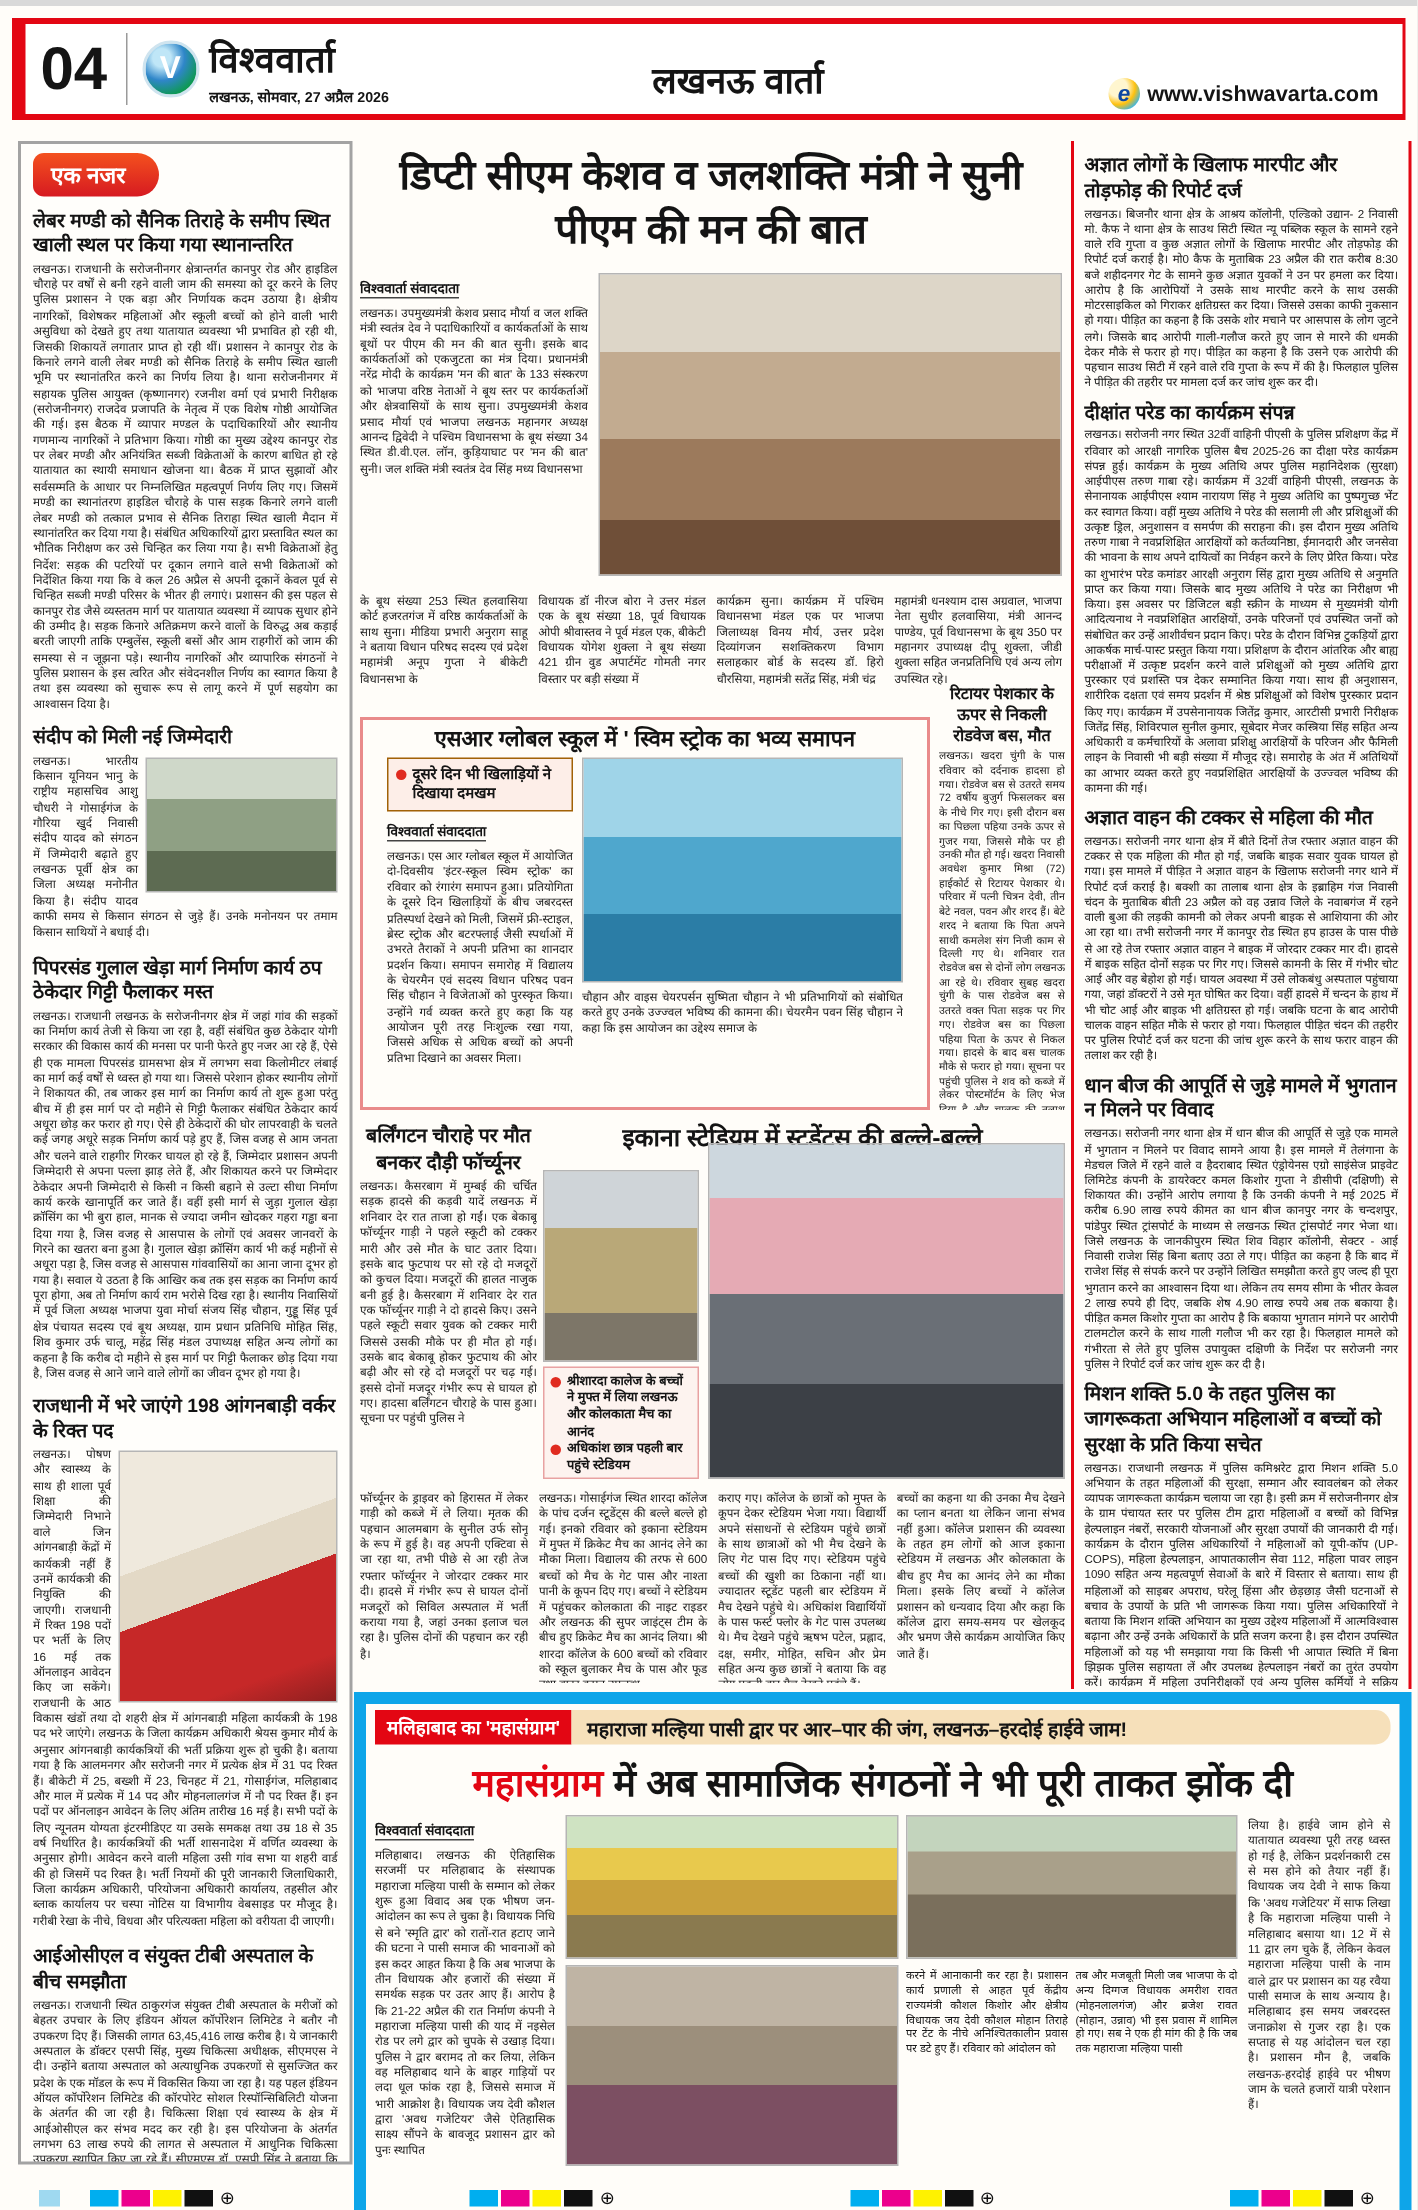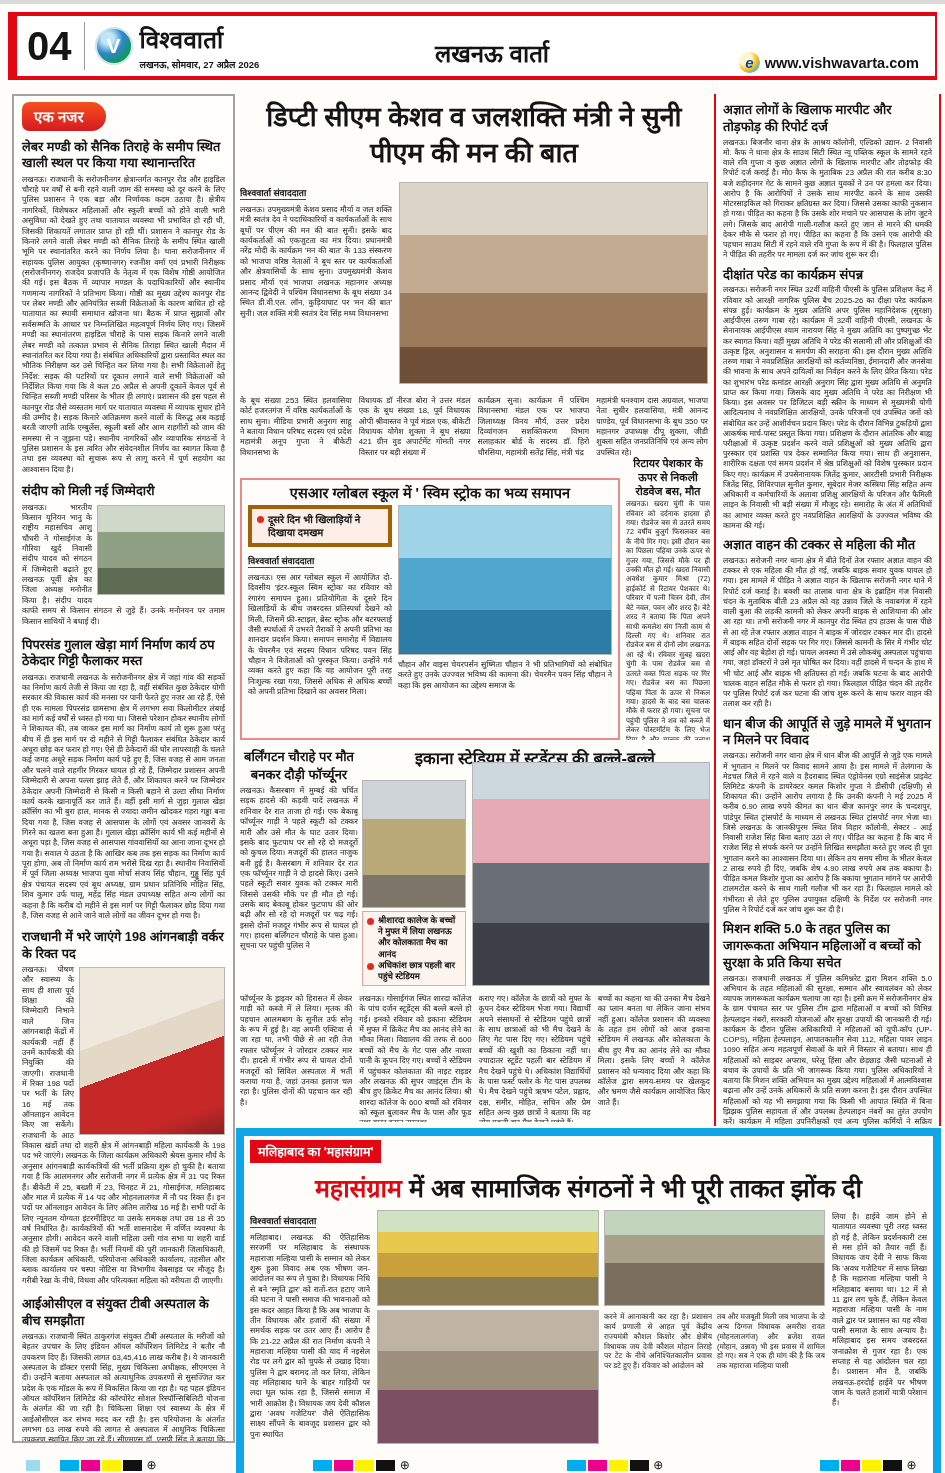--- a/index.html
+++ b/index.html
@@ -28,25 +28,25 @@
   .ph-sandeep{float:right;width:128px;height:90px;margin:2px 0 2px 5px;background:linear-gradient(180deg,#cfd8c9 0 30%,#8fa084 30% 70%,#5d6b52 70% 100%),radial-gradient(circle at 30% 55%,#e8e2d4 0 12%,transparent 13%)}
   .ph-anganwadi{float:right;width:146px;height:168px;margin:2px 0 2px 5px;background:linear-gradient(160deg,#efe9dd 0 38%,#e3d9c6 38% 55%,#c62828 55% 85%,#8e1f1f 100%)}
   
   .main-head{left:240px;top:96px;width:468px;text-align:center;font-size:27px;font-weight:800;line-height:1.32}
   .main-row{left:240px;top:178px;width:468px;height:206px;display:flex;gap:7px}
   .main-lead{width:152px;overflow:hidden}
   .ph-main{flex:1;height:202px;background:linear-gradient(180deg,#ddd6c8 0 26%,#c2ab90 26% 55%,#9c7a5c 55% 82%,#6f4f38 82% 100%),radial-gradient(circle at 22% 52%,#f08a1d 0 7%,transparent 8%),radial-gradient(circle at 50% 48%,#f3f0e8 0 6%,transparent 7%),radial-gradient(circle at 78% 50%,#f08a1d 0 7%,transparent 8%)}
   .main-cols{left:240px;top:390px;width:468px;height:84px;display:flex;gap:7px}
   .main-cols .b{flex:1;overflow:hidden}
   
-  .swimbox{left:240px;top:474px;width:380px;height:262px;border:2px solid #e98b8b;padding:4px 6px;overflow:hidden}
+  .swimbox{left:240px;top:474px;width:380px;height:262px;border:2px solid #e98b8b;padding:4px 16px;overflow:hidden}
   .swim-head{font-size:14.5px;font-weight:800;text-align:center;line-height:1.25;margin-bottom:3px}
   .swim-row{display:flex;gap:6px}
   .swim-left{width:146px}
-  .hl-box{border:4px solid #a16207;background:#fdeee8;padding:4px 5px;margin-bottom:3px}
+  .hl-box{border:1px solid #a16207;background:#fdeee8;padding:4px 5px;margin-bottom:3px}
   .hl-item{display:flex;gap:4px;font-size:10px;font-weight:700;line-height:1.3}
   .dot{width:7px;height:7px;border-radius:50%;background:#e02b20;flex:0 0 auto;margin-top:3px}
   .ph-swim{width:214px;height:150px;background:linear-gradient(180deg,#9fd4e8 0 35%,#4fa7cd 35% 70%,#2b7da6 70% 100%),radial-gradient(circle at 30% 65%,#f5f2ea 0 9%,transparent 10%),radial-gradient(circle at 62% 60%,#27323d 0 7%,transparent 8%),radial-gradient(circle at 85% 55%,#d9c9a8 0 8%,transparent 9%)}
   .swim-caps{display:flex;gap:18px;width:214px;margin-top:3px}
   .swim-caps .b{flex:1;overflow:hidden;height:92px}
   
   .pension{left:626px;top:452px;width:84px;height:284px;overflow:hidden}
   .pension h3{font-size:10.8px;font-weight:800;text-align:center;line-height:1.3;margin-bottom:2px}
   .pension .b{font-size:7.1px}
   
@@ -215,20 +215,21 @@
     <p class="b">लखनऊ। सरोजनी नगर थाना क्षेत्र में बीते दिनों तेज रफ्तार अज्ञात वाहन की टक्कर से एक महिला की मौत हो गई, जबकि बाइक सवार युवक घायल हो गया। इस मामले में पीड़ित ने अज्ञात वाहन के खिलाफ सरोजनी नगर थाने में रिपोर्ट दर्ज कराई है। बक्शी का तालाब थाना क्षेत्र के इब्राहिम गंज निवासी चंदन के मुताबिक बीती 23 अप्रैल को वह उन्नाव जिले के नवाबगंज में रहने वाली बुआ की लड़की कामनी को लेकर अपनी बाइक से आशियाना की ओर आ रहा था। तभी सरोजनी नगर में कानपुर रोड स्थित हप हाउस के पास पीछे से आ रहे तेज रफ्तार अज्ञात वाहन ने बाइक में जोरदार टक्कर मार दी। हादसे में बाइक सहित दोनों सड़क पर गिर गए। जिससे कामनी के सिर में गंभीर चोट आई और वह बेहोश हो गई। घायल अवस्था में उसे लोकबंधु अस्पताल पहुंचाया गया, जहां डॉक्टरों ने उसे मृत घोषित कर दिया। वहीं हादसे में चन्दन के हाथ में भी चोट आई और बाइक भी क्षतिग्रस्त हो गई। जबकि घटना के बाद आरोपी चालक वाहन सहित मौके से फरार हो गया। फिलहाल पीड़ित चंदन की तहरीर पर पुलिस रिपोर्ट दर्ज कर घटना की जांच शुरू करने के साथ फरार वाहन की तलाश कर रही है।</p>
     <h3>धान बीज की आपूर्ति से जुड़े मामले में भुगतान न मिलने पर विवाद</h3>
     <p class="b">लखनऊ। सरोजनी नगर थाना क्षेत्र में धान बीज की आपूर्ति से जुड़े एक मामले में भुगतान न मिलने पर विवाद सामने आया है। इस मामले में तेलंगाना के मेडचल जिले में रहने वाले व हैदराबाद स्थित एंड्रोयेनस एग्रो साइंसेज प्राइवेट लिमिटेड कंपनी के डायरेक्टर कमल किशोर गुप्ता ने डीसीपी (दक्षिणी) से शिकायत की। उन्होंने आरोप लगाया है कि उनकी कंपनी ने मई 2025 में करीब 6.90 लाख रुपये कीमत का धान बीज कानपुर नगर के चन्दशपुर, पांडेपुर स्थित ट्रांसपोर्ट के माध्यम से लखनऊ स्थित ट्रांसपोर्ट नगर भेजा था। जिसे लखनऊ के जानकीपुरम स्थित शिव विहार कॉलोनी, सेक्टर - आई निवासी राजेश सिंह बिना बताए उठा ले गए। पीड़ित का कहना है कि बाद में राजेश सिंह से संपर्क करने पर उन्होंने लिखित समझौता करते हुए जल्द ही पूरा भुगतान करने का आश्वासन दिया था। लेकिन तय समय सीमा के भीतर केवल 2 लाख रुपये ही दिए, जबकि शेष 4.90 लाख रुपये अब तक बकाया है। पीड़ित कमल किशोर गुप्ता का आरोप है कि बकाया भुगतान मांगने पर आरोपी टालमटोल करने के साथ गाली गलौज भी कर रहा है। फिलहाल मामले को गंभीरता से लेते हुए पुलिस उपायुक्त दक्षिणी के निर्देश पर सरोजनी नगर पुलिस ने रिपोर्ट दर्ज कर जांच शुरू कर दी है।</p>
     <h3>मिशन शक्ति 5.0 के तहत पुलिस का जागरूकता अभियान महिलाओं व बच्चों को सुरक्षा के प्रति किया सचेत</h3>
     <p class="b">लखनऊ। राजधानी लखनऊ में पुलिस कमिश्नरेट द्वारा मिशन शक्ति 5.0 अभियान के तहत महिलाओं की सुरक्षा, सम्मान और स्वावलंबन को लेकर व्यापक जागरूकता कार्यक्रम चलाया जा रहा है। इसी क्रम में सरोजनीनगर क्षेत्र के ग्राम पंचायत स्तर पर पुलिस टीम द्वारा महिलाओं व बच्चों को विभिन्न हेल्पलाइन नंबरों, सरकारी योजनाओं और सुरक्षा उपायों की जानकारी दी गई। कार्यक्रम के दौरान पुलिस अधिकारियों ने महिलाओं को यूपी-कॉप (UP-COPS), महिला हेल्पलाइन, आपातकालीन सेवा 112, महिला पावर लाइन 1090 सहित अन्य महत्वपूर्ण सेवाओं के बारे में विस्तार से बताया। साथ ही महिलाओं को साइबर अपराध, घरेलू हिंसा और छेड़छाड़ जैसी घटनाओं से बचाव के उपायों के प्रति भी जागरूक किया गया। पुलिस अधिकारियों ने बताया कि मिशन शक्ति अभियान का मुख्य उद्देश्य महिलाओं में आत्मविश्वास बढ़ाना और उन्हें उनके अधिकारों के प्रति सजग करना है। इस दौरान उपस्थित महिलाओं को यह भी समझाया गया कि किसी भी आपात स्थिति में बिना झिझक पुलिस सहायता लें और उपलब्ध हेल्पलाइन नंबरों का तुरंत उपयोग करें। कार्यक्रम में महिला उपनिरीक्षकों एवं अन्य पुलिस कर्मियों ने सक्रिय भागीदारी निभाई और ग्रामीण महिलाओं के साथ संवाद स्थापित कर उनकी समस्याएं सुनीं। करीब 50-60 महिलाओं व बच्चों ने इस जागरूकता अभियान में भाग लेकर पुलिस की पहल की सराहना की।</p>
   </div>
 
   <div class="abs mhbox">
     <div class="kicker">
       <span class="kbadge">मलिहाबाद का 'महासंग्राम'</span>
+      <span class="kstrip">महाराजा मल्हिया पासी द्वार पर आर–पार की जंग, लखनऊ–हरदोई हाईवे जाम!</span>
     </div>
     <div class="mh-head">
       <span class="red">महासंग्राम</span><span> में अब सामाजिक संगठनों ने भी पूरी ताकत झोंक दी</span>
     </div>
     <div class="mh-body">
       <div class="mh-c1">
         <span class="byline">विश्ववार्ता संवाददाता</span>
         <p class="b">मलिहाबाद। लखनऊ की ऐतिहासिक सरजमीं पर मलिहाबाद के संस्थापक महाराजा मल्हिया पासी के सम्मान को लेकर शुरू हुआ विवाद अब एक भीषण जन-आंदोलन का रूप ले चुका है। विधायक निधि से बने 'स्मृति द्वार' को रातों-रात हटाए जाने की घटना ने पासी समाज की भावनाओं को इस कदर आहत किया है कि अब भाजपा के तीन विधायक और हजारों की संख्या में समर्थक सड़क पर उतर आए हैं। आरोप है कि 21-22 अप्रैल की रात निर्माण कंपनी ने महाराजा मल्हिया पासी की याद में नइसेल रोड पर लगे द्वार को चुपके से उखाड़ दिया। पुलिस ने द्वार बरामद तो कर लिया, लेकिन वह मलिहाबाद थाने के बाहर गाड़ियों पर लदा धूल फांक रहा है, जिससे समाज में भारी आक्रोश है। विधायक जय देवी कौशल द्वारा 'अवध गजेटियर' जैसे ऐतिहासिक साक्ष्य सौंपने के बावजूद प्रशासन द्वार को पुनः स्थापित</p>
       </div>
       <div class="mh-mid">

